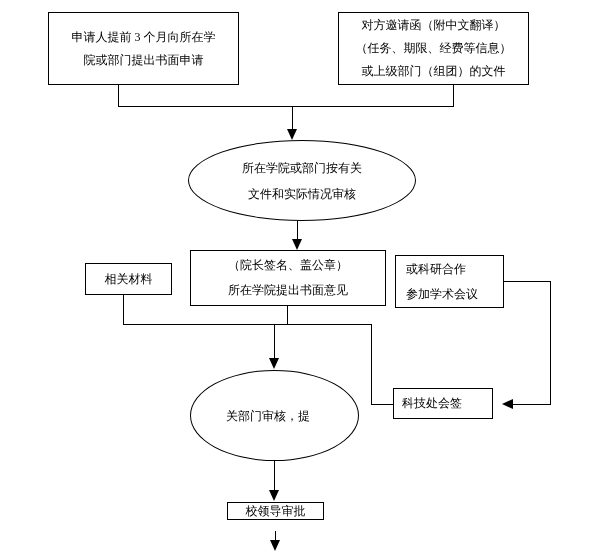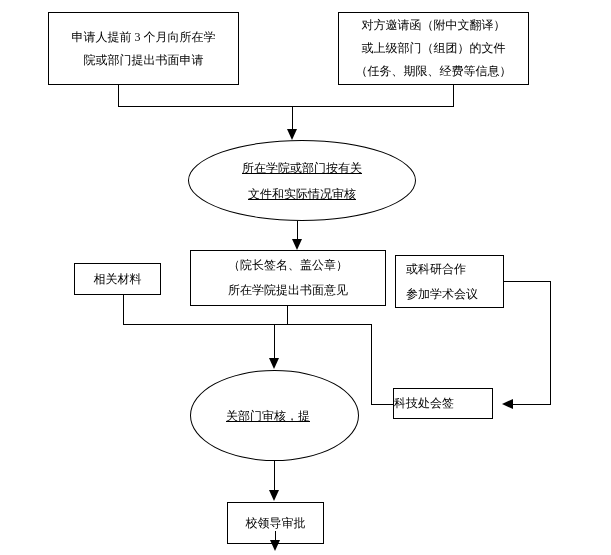--- a/index.html
+++ b/index.html
@@ -9,21 +9,21 @@
     color:#000;font-size:12px;overflow:hidden;
   }
   .rect{
     position:absolute;border:1px solid #000;background:#fff;
     box-sizing:border-box;display:flex;flex-direction:column;
     justify-content:center;text-align:center;line-height:23px;
   }
   .ellipse{
     position:absolute;border:1px solid #000;border-radius:50%;background:#fff;
     box-sizing:border-box;display:flex;flex-direction:column;
-    justify-content:center;text-align:center;line-height:26px;text-decoration:underline;
+    justify-content:center;text-align:center;line-height:26px;
   }
   .tl{white-space:nowrap;}
   .lh{position:absolute;background:#000;height:1px;}
   .lv{position:absolute;background:#000;width:1px;}
   .ah-down{position:absolute;width:0;height:0;
     border-left:5px solid transparent;border-right:5px solid transparent;
     border-top:11px solid #000;}
   .ah-left{position:absolute;width:0;height:0;
     border-top:5px solid transparent;border-bottom:5px solid transparent;
     border-right:11px solid #000;}
@@ -37,39 +37,39 @@
 
 <div class="canvas">
 
   <div class="rect" style="left:48px;top:12px;width:191px;height:73px;">
     <div class="tl">申请人提前 3 个月向所在学</div>
     <div class="tl">院或部门提出书面申请</div>
   </div>
 
   <div class="rect" style="left:338px;top:12px;width:191px;height:73px;">
     <div class="tl">对方邀请函（附中文翻译）</div>
+    <div class="tl">（任务、期限、经费等信息）</div>
     <div class="tl">或上级部门（组团）的文件</div>
-    <div class="tl">（任务、期限、经费等信息）</div>
   </div>
 
   <div class="lv" style="left:118px;top:84px;height:22px;"></div>
   <div class="lv" style="left:453px;top:84px;height:22px;"></div>
   <div class="lh" style="left:118px;top:106px;width:336px;"></div>
   <div class="lv" style="left:292px;top:106px;height:23px;"></div>
   <div class="ah-down" style="left:287px;top:129px;"></div>
 
   <div class="ellipse" style="left:188px;top:140px;width:228px;height:81px;">
     <div class="tl">所在学院或部门按有关</div>
     <div class="tl">文件和实际情况审核</div>
   </div>
 
   <div class="lv" style="left:297px;top:221px;height:18px;"></div>
   <div class="ah-down" style="left:292px;top:239px;"></div>
 
-  <div class="rect" style="left:74px;top:263px;width:87px;height:32px;">
+  <div class="rect" style="left:85px;top:263px;width:87px;height:32px;">
     <div class="tl">相关材料</div>
   </div>
 
   <div class="rect lh2" style="left:190px;top:250px;width:196px;height:56px;">
     <div class="tl">（院长签名、盖公章）</div>
     <div class="tl">所在学院提出书面意见</div>
   </div>
 
   <div class="rect lh2 align-left" style="left:395px;top:255px;width:109px;height:53px;padding-left:10px;">
     <div class="tl">或科研合作</div>
@@ -83,31 +83,31 @@
   <div class="ah-down" style="left:269px;top:358px;"></div>
 
   <div class="lv" style="left:371px;top:324px;height:81px;"></div>
   <div class="lh" style="left:371px;top:404px;width:22px;"></div>
 
   <div class="lh" style="left:504px;top:281px;width:46px;"></div>
   <div class="lv" style="left:550px;top:281px;height:124px;"></div>
   <div class="lh" style="left:513px;top:404px;width:37px;"></div>
   <div class="ah-left" style="left:502px;top:399px;"></div>
 
-  <div class="rect align-left" style="left:393px;top:388px;width:100px;height:31px;padding-left:0;">
+  <div class="rect align-left" style="left:393px;top:388px;width:100px;height:31px;padding-left:8px;">
     <div class="tl">科技处会签</div>
   </div>
 
   <div class="ellipse e2-text" style="left:190px;top:370px;width:169px;height:91px;">
     <div class="tl">关部门审核，提</div>
   </div>
 
   <div class="lv" style="left:274px;top:461px;height:29px;"></div>
   <div class="ah-down" style="left:269px;top:490px;"></div>
 
-  <div class="rect" style="left:227px;top:502px;width:97px;height:42px;">
+  <div class="rect" style="left:227px;top:502px;width:97px;height:18px;">
     <div class="tl">校领导审批</div>
   </div>
 
   <div class="lv" style="left:275px;top:531px;height:9px;"></div>
   <div class="ah-down" style="left:270px;top:540px;"></div>
 
 </div>
 
 </body></html>

